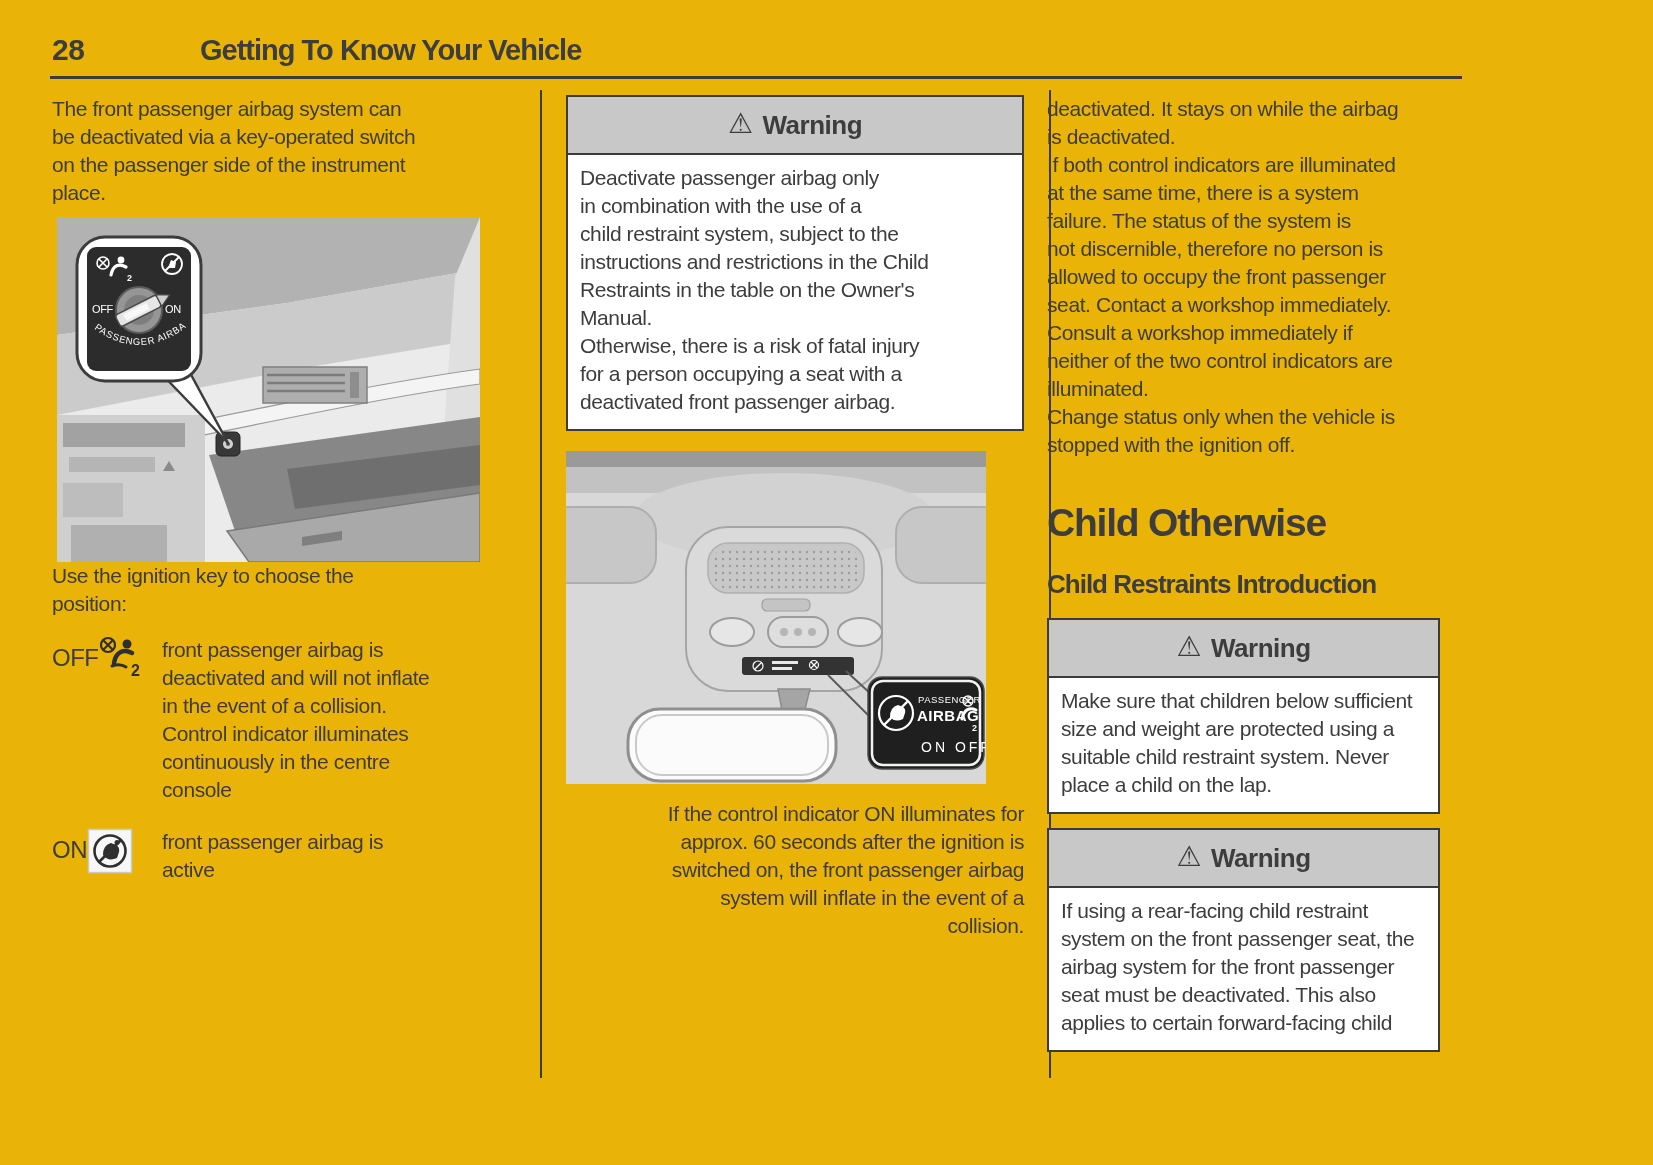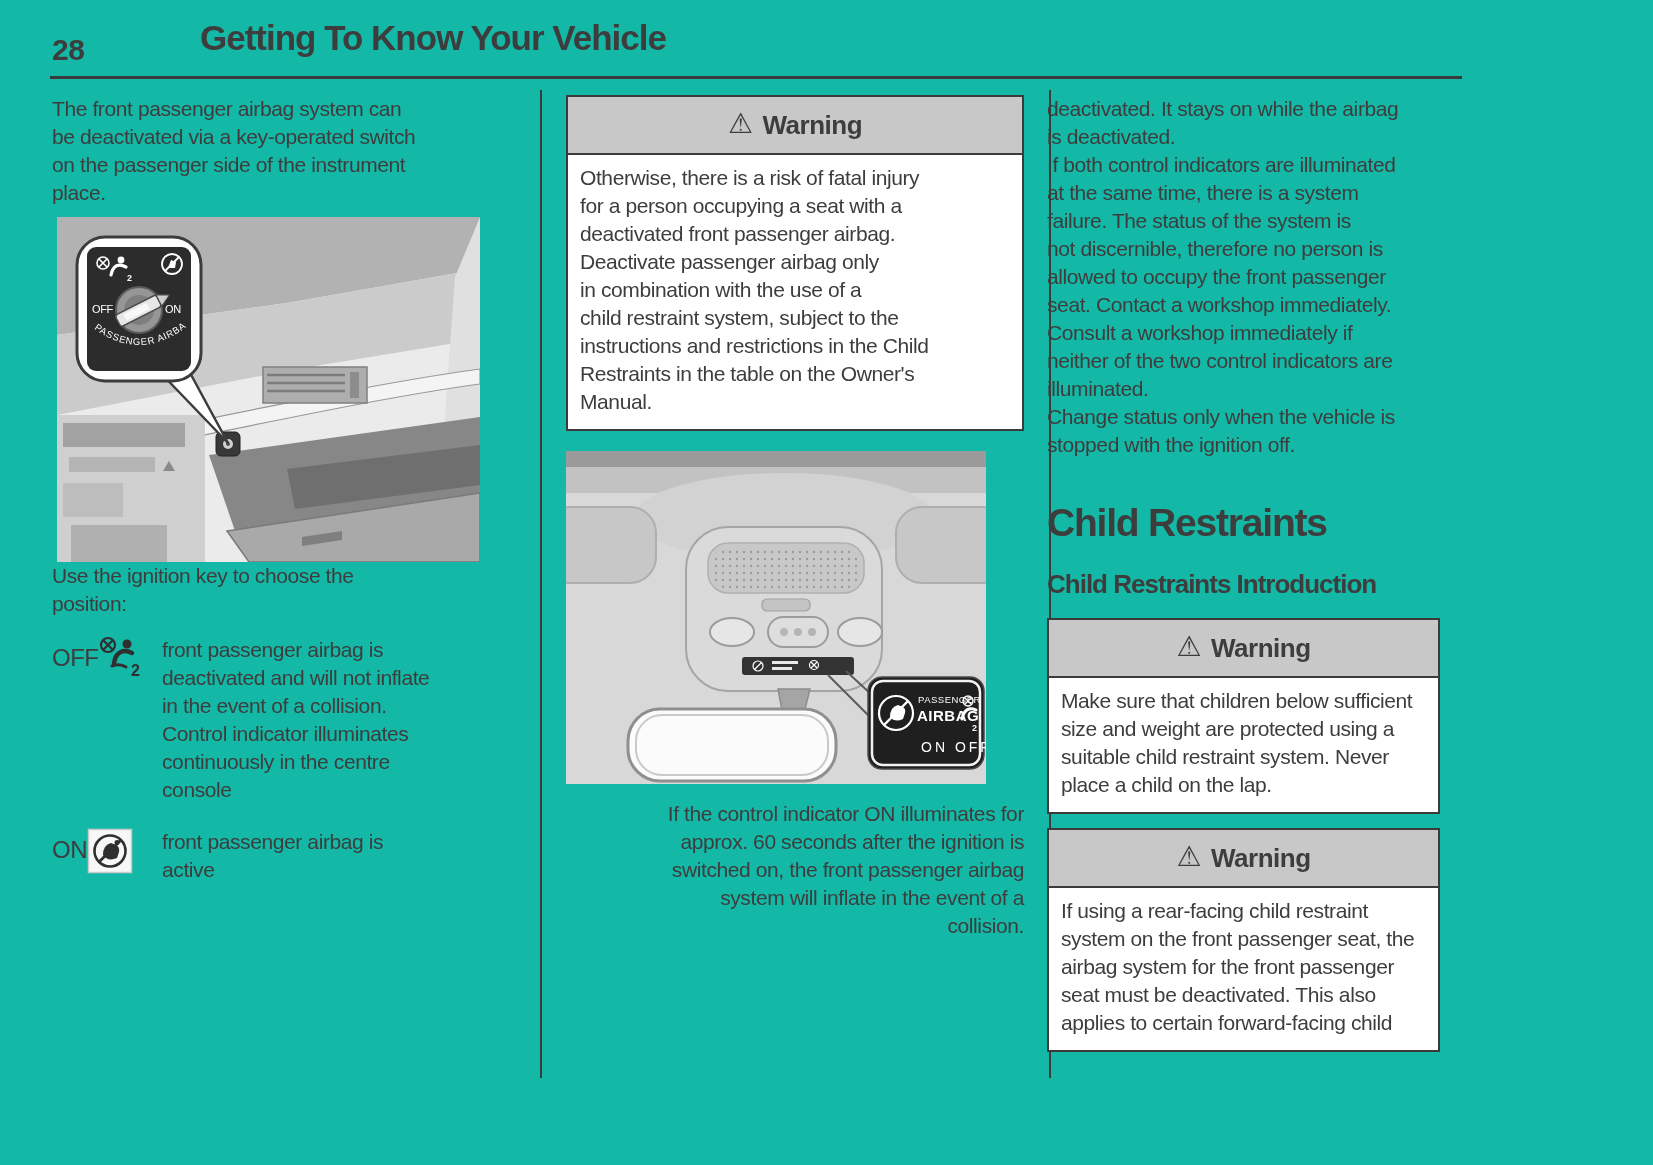--- a/index.html
+++ b/index.html
@@ -1,29 +1,29 @@
 <!DOCTYPE html>
 <html><head>
 <meta charset="utf-8">
 <style>
   * { margin:0; padding:0; box-sizing:border-box; }
   html,body { background:#ffffff; }
   .page {
-    position:relative; width:1653px; height:1165px; background:#14b8a6;
+    position:relative; width:1653px; height:1165px; background:#eab308;
     font-family:"Liberation Sans", sans-serif;
     color:#3d3d3d; font-size:21px; line-height:28px; letter-spacing:-0.4px;
     overflow:hidden;
   }
   .pageno {
     position:absolute; left:52px; top:36px;
     font-size:30px; font-weight:bold; letter-spacing:-0.5px;
   }
   .htitle {
-    position:absolute; left:200px; top:24px;
-    font-size:35px; font-weight:bold; letter-spacing:-1px;
+    position:absolute; left:200px; top:36px;
+    font-size:29px; font-weight:bold; letter-spacing:-1px;
   }
   .hrule { position:absolute; left:50px; top:76px; width:1412px; height:3px; background:#3b3b3b; }
   .vsep  { position:absolute; top:90px; width:2px; height:988px; background:#3b3b3b; }
   .vsep.s1 { left:540px; } .vsep.s2 { left:1049px; }
   .col { position:absolute; top:95px; }
   .col-l { left:52px;  width:436px; }
   .col-m { left:566px; width:458px; }
   .col-r { left:1047px; width:393px; }
   .txt { white-space:pre-line; }
   .figwrap { background:#ebebeb; line-height:0; }
@@ -176,29 +176,29 @@
     </div>
   </div>
 
   <div class="col col-m">
     <div class="warnbox">
       <div class="warnhead">
         <span class="warnglyph">⚠</span>
         <span>Warning</span>
       </div>
       <div class="warnbody">
-        <div class="txt">Otherwise, there is a risk of fatal injury
-for a person occupying a seat with a
-deactivated front passenger airbag.</div>
         <div class="txt">Deactivate passenger airbag only
 in combination with the use of a
 child restraint system, subject to the
 instructions and restrictions in the Child
 Restraints in the table on the Owner's
 Manual.</div>
+        <div class="txt">Otherwise, there is a risk of fatal injury
+for a person occupying a seat with a
+deactivated front passenger airbag.</div>
       </div>
     </div>
 
     <div class="figwrap fig2">
       <svg width="420" height="333" viewBox="0 0 420 333">
         <rect width="420" height="333" fill="#d8d8d8"></rect>
         <rect width="420" height="16" fill="#9a9a9a"></rect>
         <rect y="16" width="420" height="26" fill="#c2c2c2"></rect>
         <ellipse cx="218" cy="66" rx="150" ry="44" fill="#d2d2d2"></ellipse>
         <g>
@@ -278,21 +278,21 @@
 failure. The status of the system is
 not discernible, therefore no person is
 allowed to occupy the front passenger
 seat. Contact a workshop immediately.</div>
     <div class="txt">Consult a workshop immediately if
 neither of the two control indicators are
 illuminated.</div>
     <div class="txt">Change status only when the vehicle is
 stopped with the ignition off.</div>
 
-    <div class="h1">Child Restraints</div>
+    <div class="h1">Child Otherwise</div>
     <div class="h2">Child Restraints Introduction</div>
 
     <div class="warnbox w2">
       <div class="warnhead">
         <span class="warnglyph">⚠</span>
         <span>Warning</span>
       </div>
       <div class="warnbody">
         <div class="txt">Make sure that children below sufficient
 size and weight are protected using a

